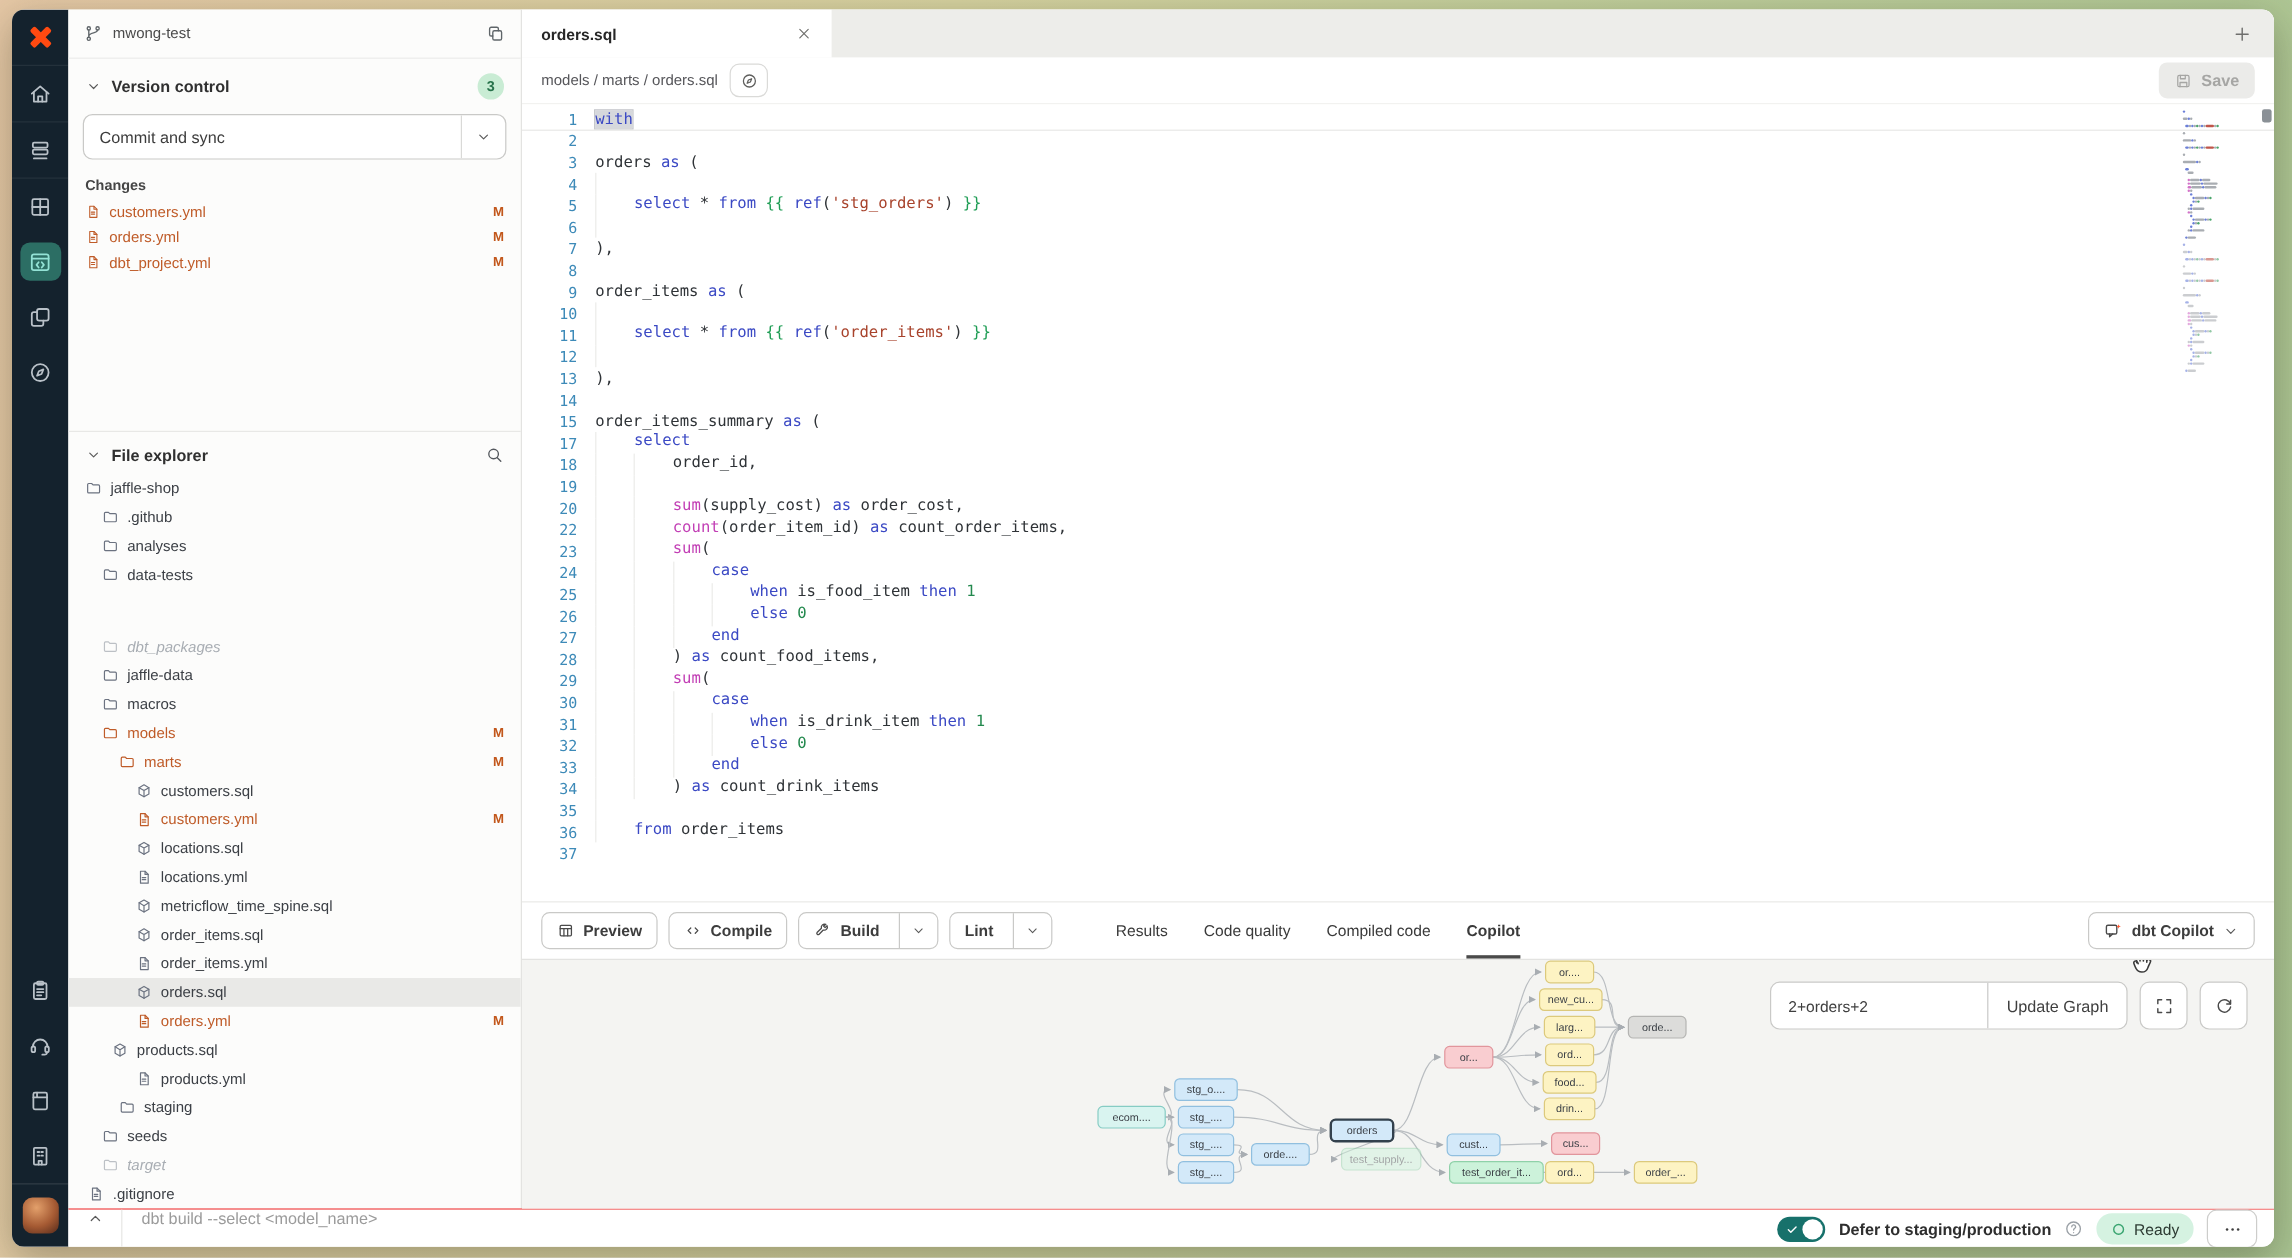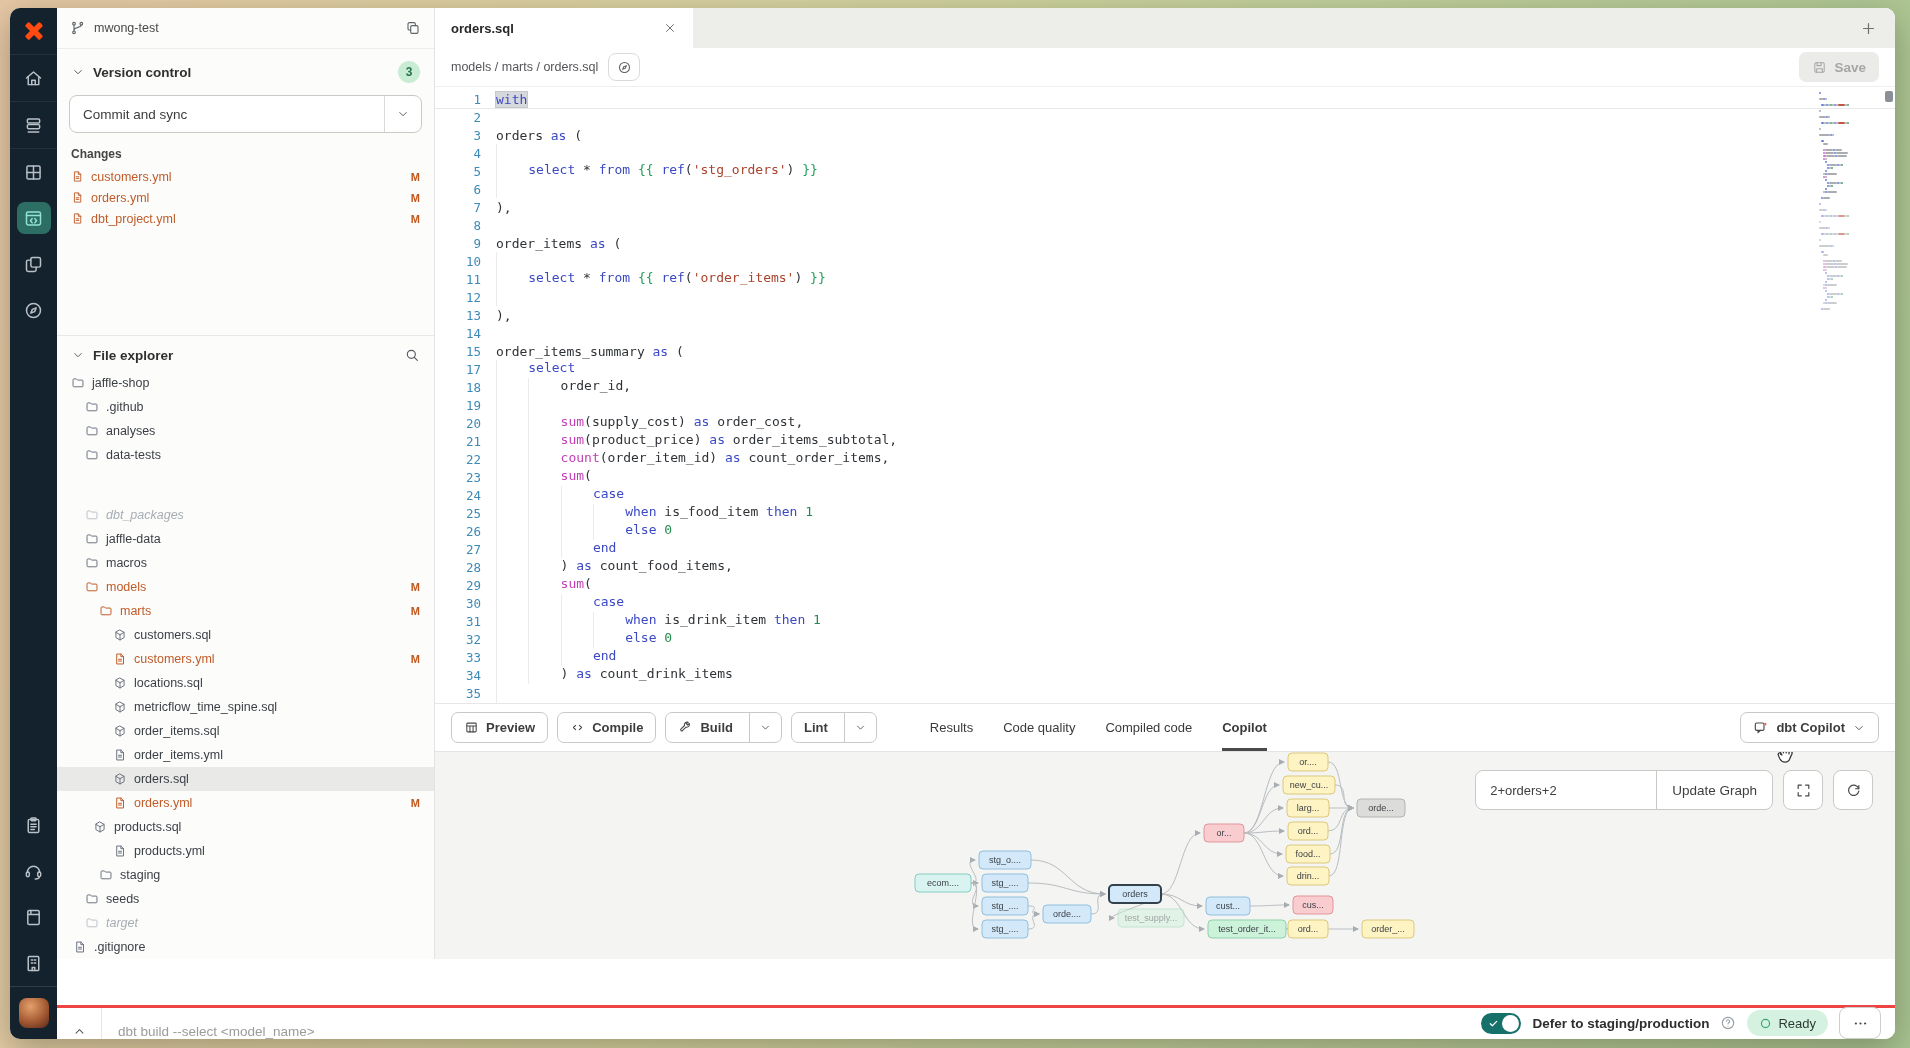--- a/index.html
+++ b/index.html
@@ -107,21 +107,21 @@
   .n-selected .nrect{stroke:#33414d;stroke-width:2;}
   .n-faded{opacity:.45;}
   .lin-controls{position:absolute;top:18px;right:22px;display:flex;gap:10px;align-items:center;}
   .lin-group{display:flex;border:1px solid #c9c9c7;border-radius:8px;background:#fff;height:38px;overflow:hidden;align-items:stretch;}
   .lin-input{width:152px;padding:0 14px;font-size:13px;color:#3f3f3f;display:flex;align-items:center;}
   .lin-update{border-left:1px solid #c9c9c7;padding:0 15px;display:flex;align-items:center;font-size:13.5px;color:#3f3f3f;}
   .sqbtn{width:38px;height:38px;border:1px solid #c9c9c7;border-radius:8px;background:#fff;display:flex;align-items:center;justify-content:center;color:#4a4a4a;}
   .sqbtn .ic{width:17px;height:17px;}
   .hand-cursor{position:absolute;top:-10px;right:98px;width:26px;height:26px;z-index:6;}
   
-  .statusbar{height:31px;flex:none;border-top:3px solid #ef4444;background:#fff;display:flex;align-items:flex-end;margin-top:46px;}
+  .statusbar{height:31px;flex:none;border-top:1px solid #ef4444;background:#fff;display:flex;align-items:flex-start;}
   .sb-toggle-area{width:44px;display:flex;justify-content:center;color:#6b6b6b;}
   .sb-toggle-area .chev{width:15px;height:15px;}
   .sb-div{width:1px;align-self:stretch;background:#e6e6e4;}
   .sb-cmd{padding-left:16px;color:#9b9b9b;font-size:13.5px;}
   .sb-right{margin-left:auto;display:flex;align-items:center;gap:11px;padding-right:14px;}
   .tog{width:40px;height:21px;border-radius:11px;background:#17716b;position:relative;}
   .tog .ck{position:absolute;left:7px;top:5px;width:11px;height:11px;color:#fff;}
   .tog .knob{position:absolute;right:2px;top:2px;width:17px;height:17px;border-radius:50%;background:#fff;}
   .defer{font-size:13.5px;font-weight:700;color:#2e2e2e;}
   .qm{width:16px;height:16px;color:#9aa0a6;}
@@ -430,20 +430,29 @@
             <div class="trow" style="padding-left: 56px;">
               <span class="ic" data-icon="cube">
                 <svg viewBox="0 0 24 24" fill="none" stroke="currentColor" stroke-width="1.7" stroke-linecap="round" stroke-linejoin="round">
                   <path d="M12 3.5l7 4v9l-7 4-7-4v-9z"></path>
                   <path d="M5 7.5l7 4 7-4M12 11.5v9"></path>
                 </svg>
               </span>
               <span>locations.sql</span>
             </div>
             <div class="trow" style="padding-left: 56px;">
+              <span class="ic" data-icon="doc">
+                <svg viewBox="0 0 24 24" fill="none" stroke="currentColor" stroke-width="1.7" stroke-linecap="round" stroke-linejoin="round">
+                  <path d="M7 3.5h6.5L18 8v12.5H7z"></path>
+                  <path d="M13.5 3.5V8H18M9.5 12.5h5M9.5 15.5h5"></path>
+                </svg>
+              </span>
+              <span>locations.yml</span>
+            </div>
+            <div class="trow" style="padding-left: 56px;">
               <span class="ic" data-icon="cube">
                 <svg viewBox="0 0 24 24" fill="none" stroke="currentColor" stroke-width="1.7" stroke-linecap="round" stroke-linejoin="round">
                   <path d="M12 3.5l7 4v9l-7 4-7-4v-9z"></path>
                   <path d="M5 7.5l7 4 7-4M12 11.5v9"></path>
                 </svg>
               </span>
               <span>metricflow_time_spine.sql</span>
             </div>
             <div class="trow" style="padding-left: 56px;">
               <span class="ic" data-icon="cube">
@@ -644,24 +653,20 @@
                 <span class="ln">18</span>
                 <span class="ct"><span class="ind"></span><span class="ind"></span><span class="pl">order_id,</span></span>
               </div>
               <div class="cl">
                 <span class="ln">19</span>
                 <span class="ct"><span class="ind"></span><span class="ind"></span></span>
               </div>
               <div class="cl">
                 <span class="ln">20</span>
                 <span class="ct"><span class="ind"></span><span class="ind"></span><span class="fn">sum</span><span class="pl">(supply_cost) </span><span class="kw">as</span><span class="pl"> order_cost,</span></span>
-              </div>
-              <div class="cl">
-                <span class="ln">21</span>
-                <span class="ct"><span class="ind"></span><span class="ind"></span><span class="fn">sum</span><span class="pl">(product_price) </span><span class="kw">as</span><span class="pl"> order_items_subtotal,</span></span>
               </div>
               <div class="cl">
                 <span class="ln">22</span>
                 <span class="ct"><span class="ind"></span><span class="ind"></span><span class="fn">count</span><span class="pl">(order_item_id) </span><span class="kw">as</span><span class="pl"> count_order_items,</span></span>
               </div>
               <div class="cl">
                 <span class="ln">23</span>
                 <span class="ct"><span class="ind"></span><span class="ind"></span><span class="fn">sum</span><span class="pl">(</span></span>
               </div>
               <div class="cl">

